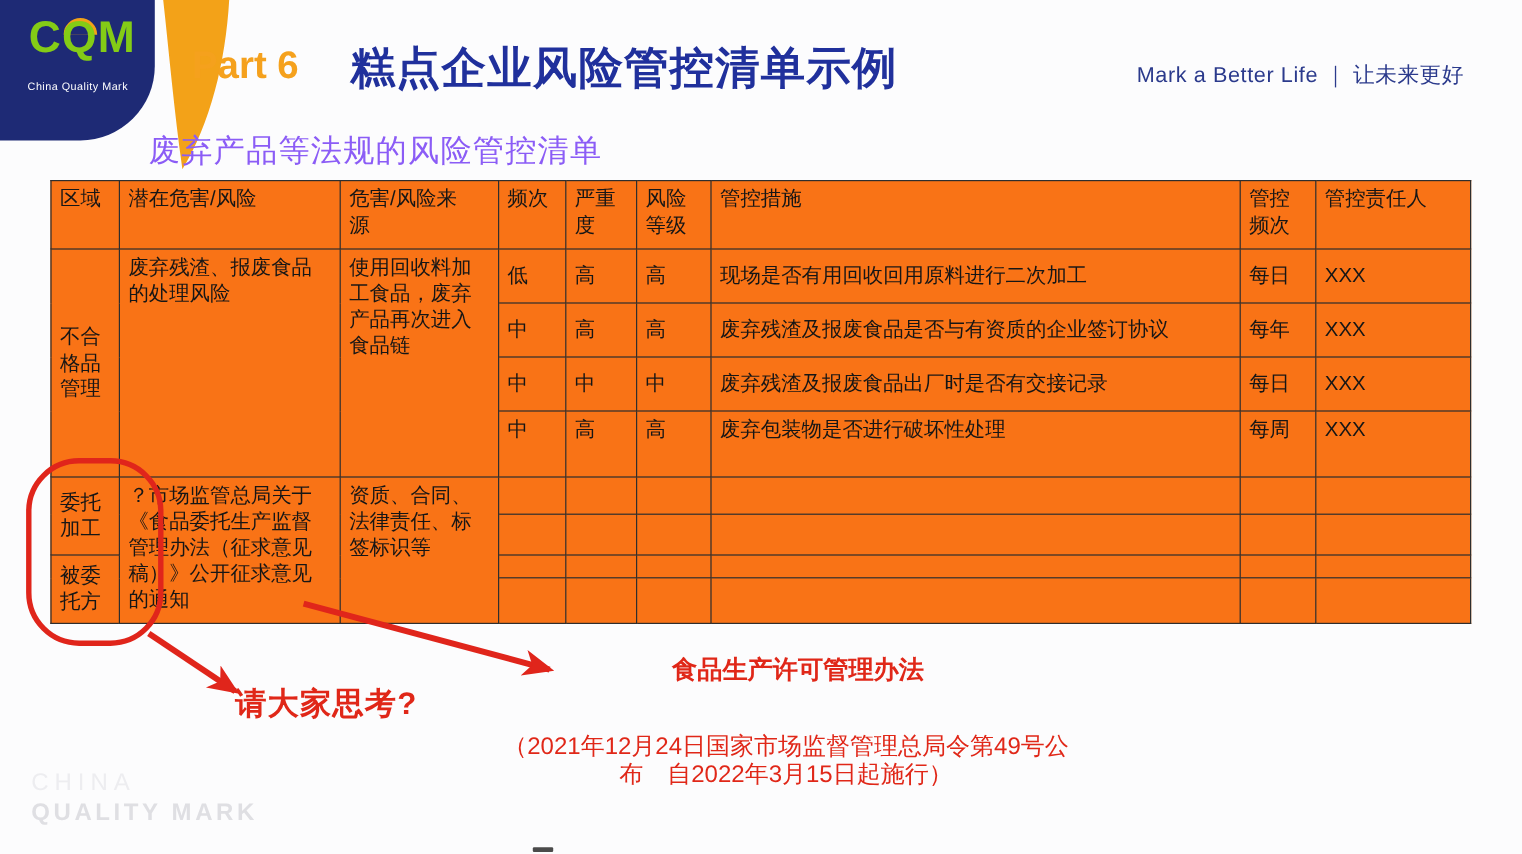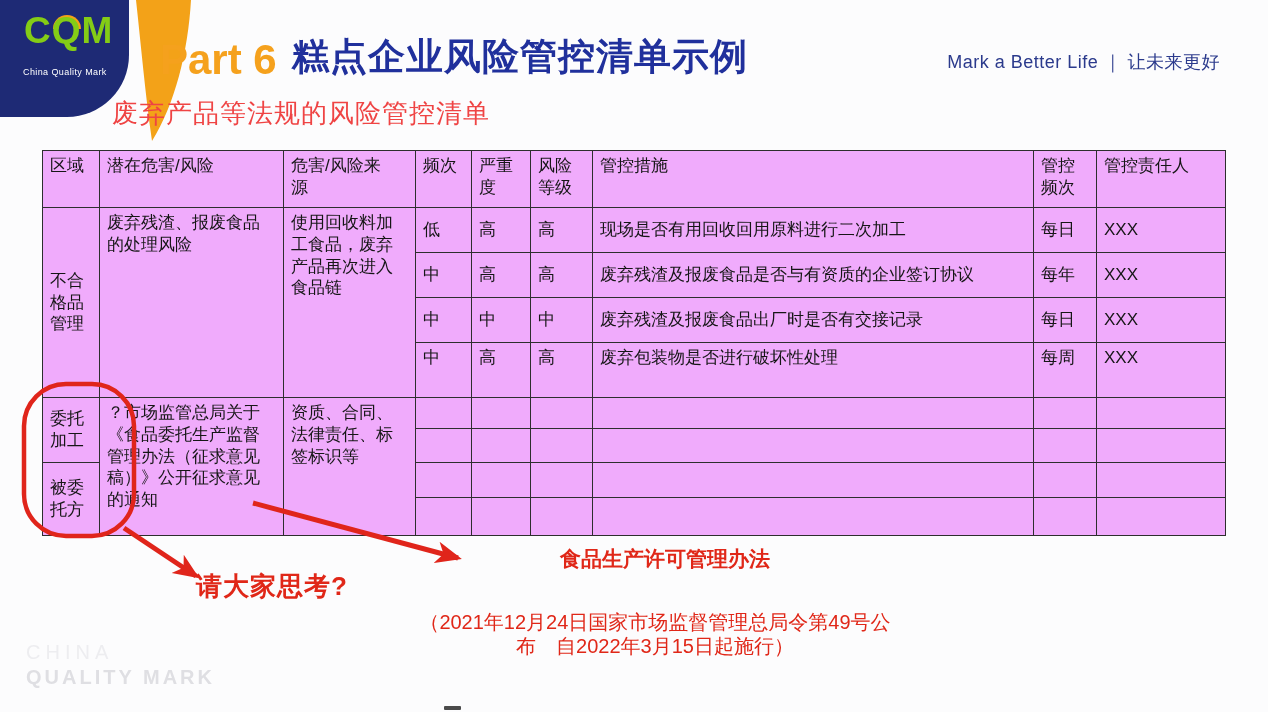--- a/index.html
+++ b/index.html
@@ -13,40 +13,40 @@
   .logo-text{position:absolute;left:24px;top:12px;color:#84cc16;font-size:37px;
              font-weight:bold;letter-spacing:1px;line-height:1;}
   .logo-sub{position:absolute;left:23px;top:67px;color:#fff;font-size:9px;
             letter-spacing:.4px;white-space:nowrap;}
   .q-arc{position:absolute;left:53px;top:15px;width:28px;height:14px;
          border-radius:14px 14px 0 0;background:#f3a218;}
   .q-arc-inner{position:absolute;left:5px;top:5px;width:18px;height:9px;
          border-radius:9px 9px 0 0;background:#1e2a75;}
   .crescent{position:absolute;left:95px;top:0;}
   .part-label{position:absolute;left:160px;top:36px;color:#f5a11d;
-              font-size:42px;font-weight:bold;}
+              font-size:32px;font-weight:bold;}
   .page-title{position:absolute;left:292px;top:32px;color:#20309c;
               font-size:37px;font-weight:bold;letter-spacing:1px;margin:0;}
   .tagline{position:absolute;right:48px;top:50px;color:#2b3a8c;font-size:18px;
            letter-spacing:.5px;white-space:nowrap;}
-  .subtitle{position:absolute;left:112px;top:96px;color:#ef4444;font-size:26px;
-            font-weight:normal;margin:0;letter-spacing:1px;}
+  .subtitle{position:absolute;left:112px;top:96px;color:#8b5cf6;font-size:26px;
+            font-weight:normal;margin:12px;letter-spacing:1px;}
 
   
   table.risk{position:absolute;left:42px;top:150px;width:1183px;
-             border-collapse:collapse;table-layout:fixed;background:#f0abfc;}
+             border-collapse:collapse;table-layout:fixed;background:#f97316;}
   .risk th,.risk td{border:1.6px solid #2e2e2e;font-size:17px;line-height:1.28;
              padding:4px 7px;color:#161616;white-space:pre-line;
              font-weight:normal;text-align:left;overflow:hidden;}
   .risk th{vertical-align:top;}
   .risk td{vertical-align:middle;}
   .vt{vertical-align:top !important;}
   .vm{vertical-align:middle !important;text-align:left;}
   tr.h57{height:57px}tr.h45{height:45px}tr.h55{height:55px}
-  tr.h31{height:31px}tr.h34{height:34px}tr.h35{height:35px}tr.h38{height:38px}
+  tr.h31{height:31px}tr.h34{height:34px}tr.h35{height:19px}tr.h38{height:38px}
 
   
   .overlay{position:absolute;left:0;top:0;width:1268px;height:712px;pointer-events:none;}
   .think-text{position:absolute;left:196px;top:569px;color:#e02718;font-size:26px;
               font-weight:bold;letter-spacing:1px;}
   .ref1{position:absolute;left:400px;top:546px;width:530px;text-align:center;
         color:#e02718;font-size:20px;line-height:25px;}
   .ref2{position:absolute;left:385px;top:610px;width:540px;text-align:center;
         color:#e02718;font-size:20px;line-height:24px;}
   .ref-title{font-weight:bold;font-size:21px;}

